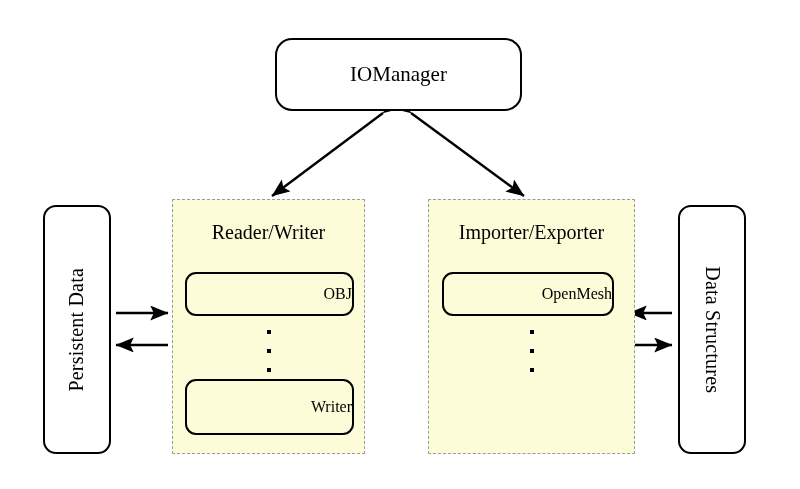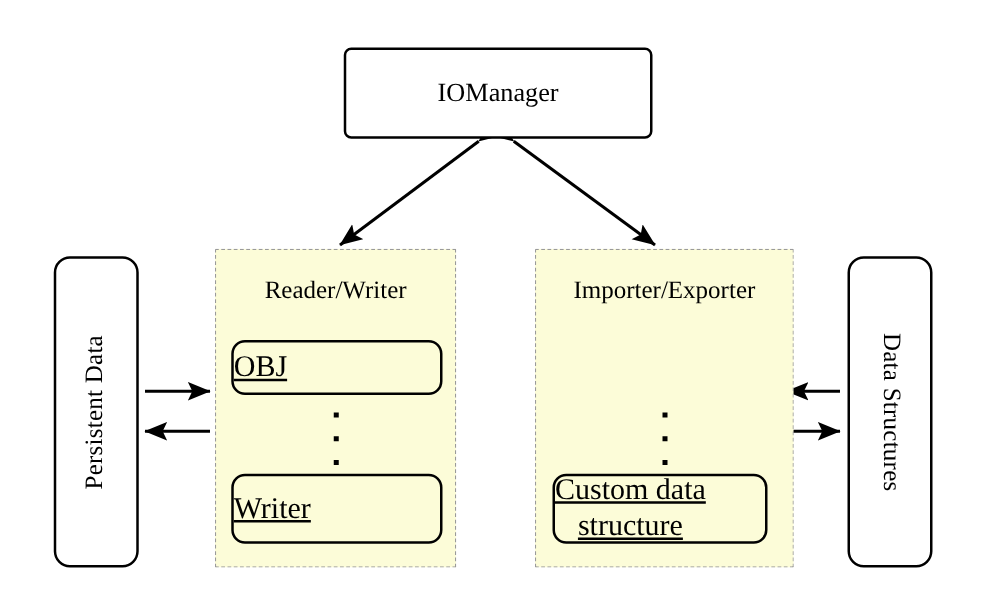--- a/index.html
+++ b/index.html
@@ -47,21 +47,21 @@
     line-height: 1.18;
   }
 
   
   #io-manager-box {
     left: 275px;
     top: 38px;
     width: 247px;
     height: 73px;
     font-size: 21px;
-    border-radius: 6px;
+    border-radius: 17px;
   }
 
   
   .side-box {
     width: 68px;
     top: 205px;
     height: 249px;
     border-radius: 13px;
     overflow: hidden;
   }
@@ -101,25 +101,24 @@
 
   
   .item-box {
     position: absolute;
     box-sizing: border-box;
     border: 2.6px solid #000000;
     border-radius: 11px;
     background: #fcfcd8;
     display: flex;
     align-items: center;
-    justify-content: flex-start;
+    justify-content: flex-end;
     text-align: center;
-    font-size: 24px;
+    font-size: 16px;
     line-height: 1.2;
-    text-decoration: underline;
   }
   #reader-writer-panel .item-box   { left: 12px; width: 169px; }
   #importer-exporter-panel .item-box { left: 13px; width: 172px; }
 
   .item-top    { top: 72px;  height: 44px; }
   .item-bottom { top: 179px; height: 56px; }
 
   
   .vdots {
     position: absolute;
@@ -206,28 +205,25 @@
       <span>
         <span>Writer</span><br>
       </span>
     </div>
   </div>
 
   <div class="group-panel" id="importer-exporter-panel">
 
     <div class="group-title">Importer/Exporter</div>
 
+    <div class="item-box item-top">
+      <span>OpenMesh</span>
+    </div>
 
     <div class="vdots">
       <i></i>
         <i></i>
         <i></i>
     </div>
 
-    <div class="item-box item-bottom">
-      <span>
-        <span>Custom data</span><br>
-        <span>structure</span>
-      </span>
-    </div>
   </div>
 
 </div>
 
 </body></html>

